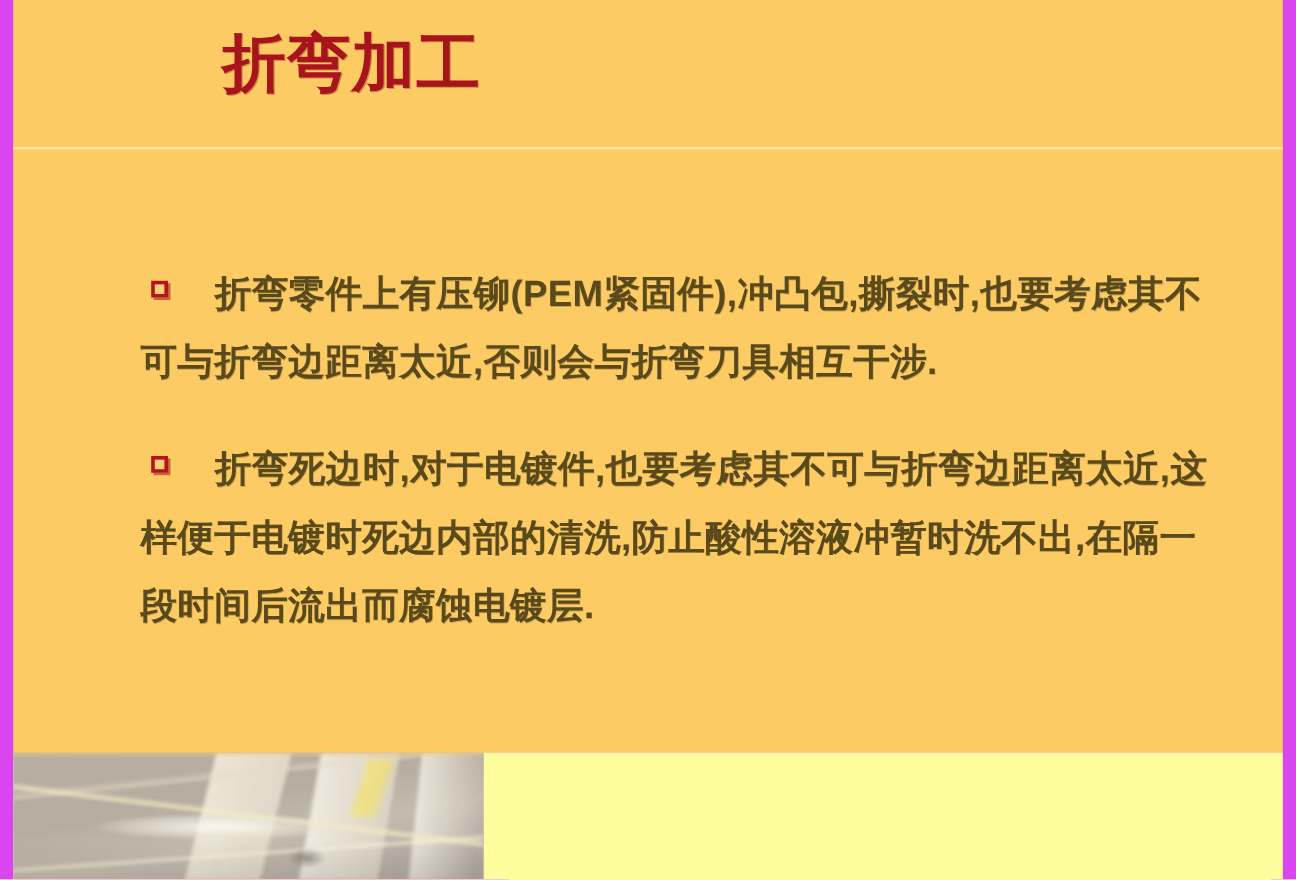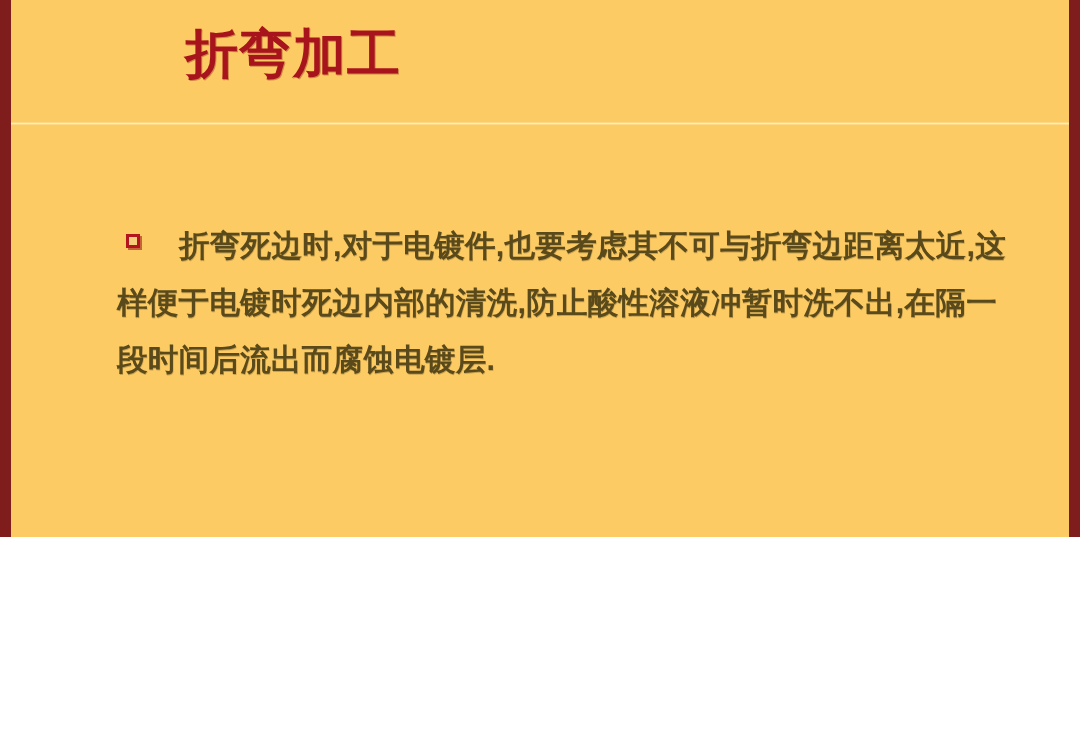--- a/index.html
+++ b/index.html
@@ -8,22 +8,22 @@
     padding: 0;
     background: #ffffff;
   }
   body {
     font-family: "Liberation Sans", "DejaVu Sans", sans-serif;
   }
 
   #slide-root {
     position: relative;
     width: 1080px;
-    height: 537px;
-    background: #7f1d1d;
+    height: 733px;
+    background: #d946ef;
     overflow: hidden;
   }
 
   
   .slide-panel {
     position: absolute;
     left: 11px;
     top: 0px;
     width: 1058px;
     height: 627px;
@@ -199,20 +199,24 @@
 
     <div class="title-area">
       <div class="slide-title">折弯加工</div>
     </div>
 
     <div class="title-divider"></div>
 
     <div class="body-area">
       <div class="bullet-list">
 
+        <div class="bullet-item">
+          <span class="bullet-marker"></span>
+          <div class="bullet-text">折弯零件上有压铆(PEM紧固件),冲凸包,撕裂时,也要考虑其不可与折弯边距离太近,否则会与折弯刀具相互干涉.</div>
+        </div>
 
         <div class="bullet-item">
           <span class="bullet-marker"></span>
           <div class="bullet-text">折弯死边时,对于电镀件,也要考虑其不可与折弯边距离太近,这样便于电镀时死边内部的清洗,防止酸性溶液冲暂时洗不出,在隔一段时间后流出而腐蚀电镀层.</div>
         </div>
 
       </div>
     </div>
   </div>
 

